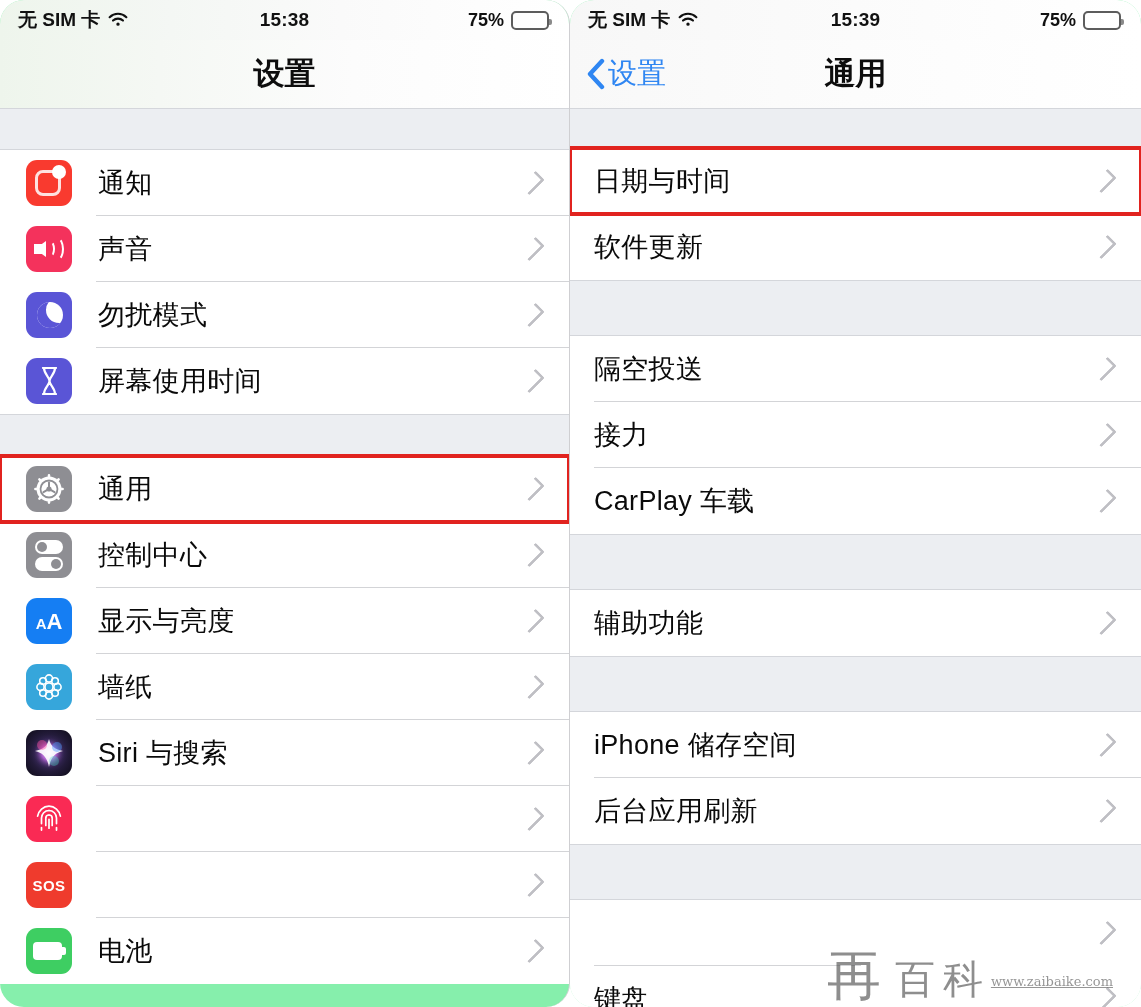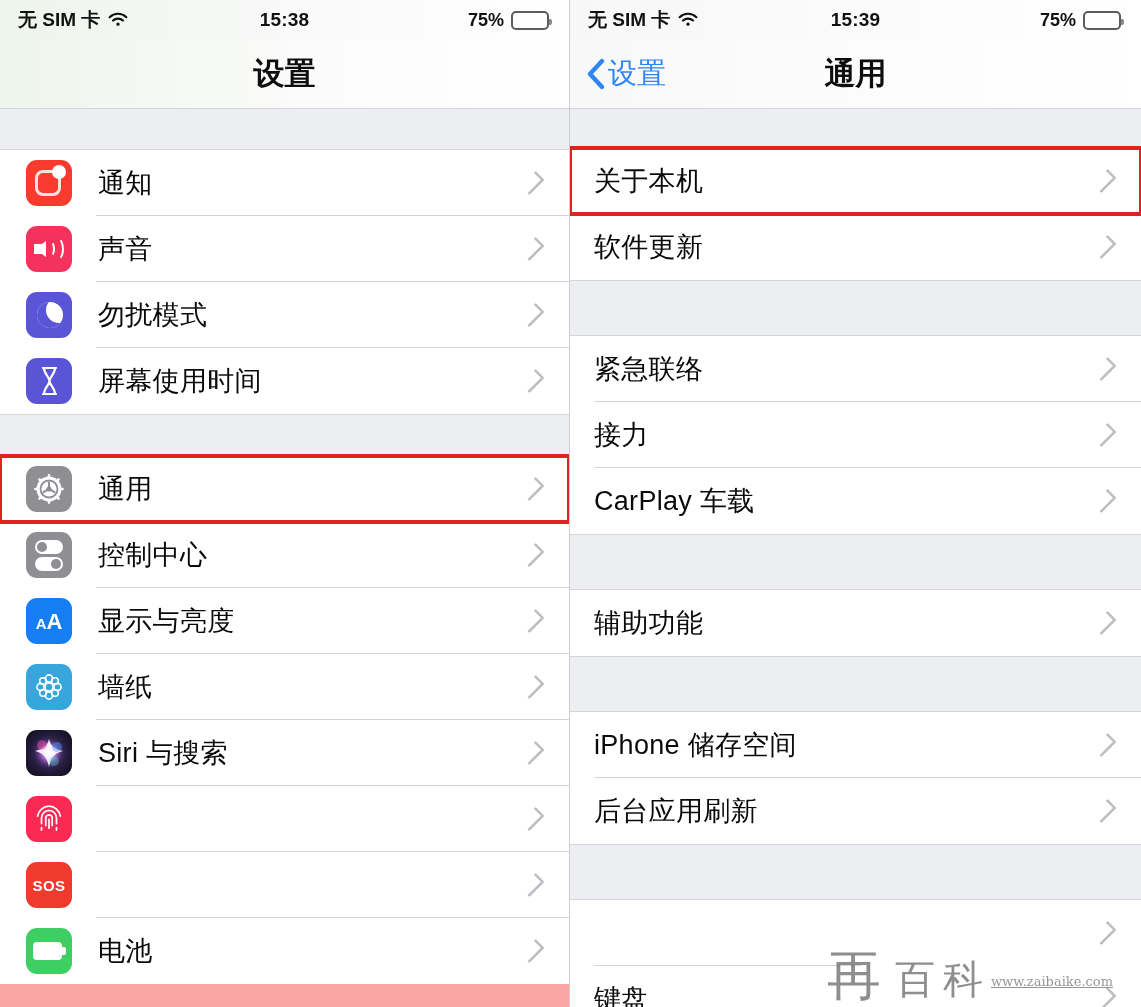--- a/index.html
+++ b/index.html
@@ -3,21 +3,21 @@
 <meta charset="utf-8">
 <style>
   * { box-sizing: border-box; margin: 0; padding: 0; }
   html, body {
     width: 1141px; height: 1007px;
     font-family: "Liberation Sans", "DejaVu Sans", sans-serif;
     background: #ffffff; overflow: hidden;
   }
   .screens { display: flex; width: 1141px; height: 1007px; }
 
-  .phone { position: relative; height: 1007px; overflow: hidden; background: #fca5a5; }
+  .phone { position: relative; height: 1007px; overflow: hidden; background: #86efac; border-radius: 24px; }
   .phone.left  { width: 570px; border-right: 1px solid #cfcfd2; }
   .phone.right { width: 571px; }
 
   
   .statusbar {
     height: 40px; display: flex; align-items: center;
     padding: 0 20px 0 18px; position: relative;
     background: #fbfbfb;
   }
   .phone.left .statusbar { background: linear-gradient(90deg,#eef5ec 0%,#f4f7f4 30%,#fafafa 60%,#ffffff 100%); }
@@ -365,34 +365,34 @@
         </svg>
         <span class="nav-back-label">设置</span>
       </div>
       <div class="nav-title">通用</div>
     </div>
 
     <div class="gap" style="height:40px"></div>
 
     <div class="list">
       <div class="row hl">
-        <span class="row-label">关于本机</span>
+        <span class="row-label">日期与时间</span>
         <span class="chev"></span>
       </div>
       <div class="row nosep">
         <span class="row-label">软件更新</span>
         <span class="chev"></span>
       </div>
     </div>
 
     <div class="gap" style="height:56px"></div>
 
     <div class="list">
       <div class="row">
-        <span class="row-label">紧急联络</span>
+        <span class="row-label">隔空投送</span>
         <span class="chev"></span>
         <span class="sep"></span>
       </div>
       <div class="row">
         <span class="row-label">接力</span>
         <span class="chev"></span>
         <span class="sep"></span>
       </div>
       <div class="row nosep">
         <span class="row-label">CarPlay 车载</span>

